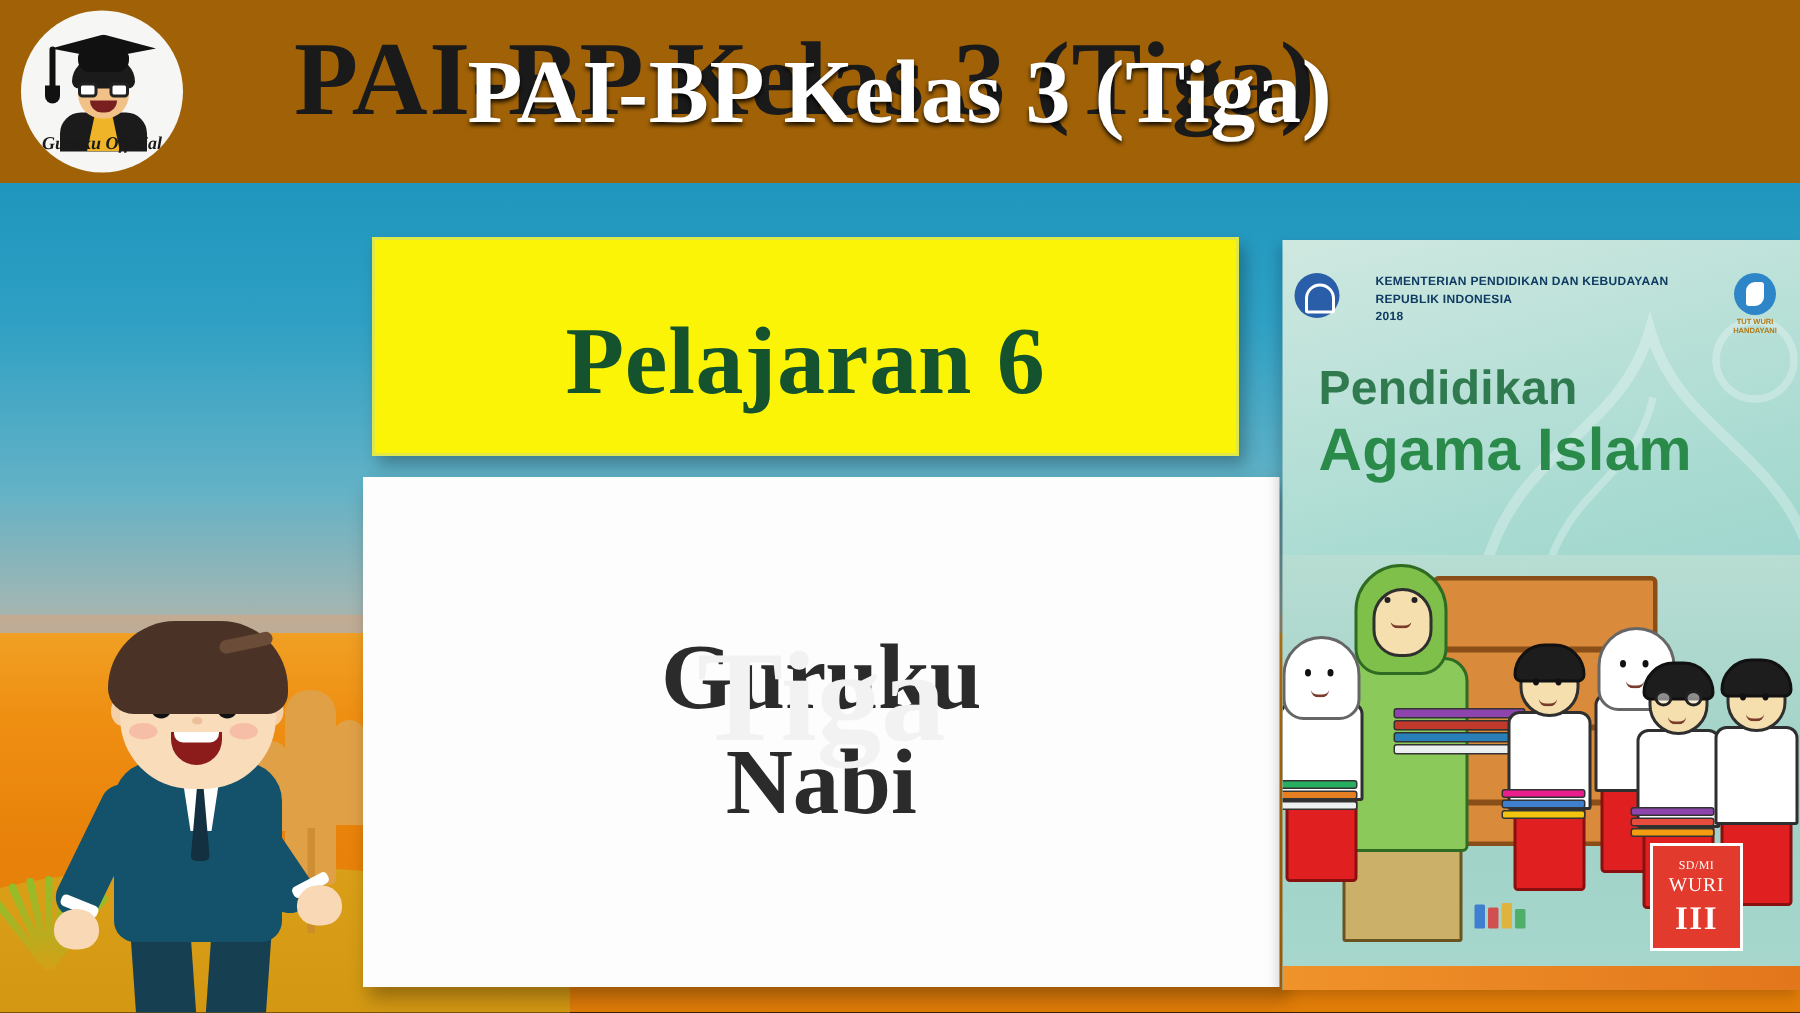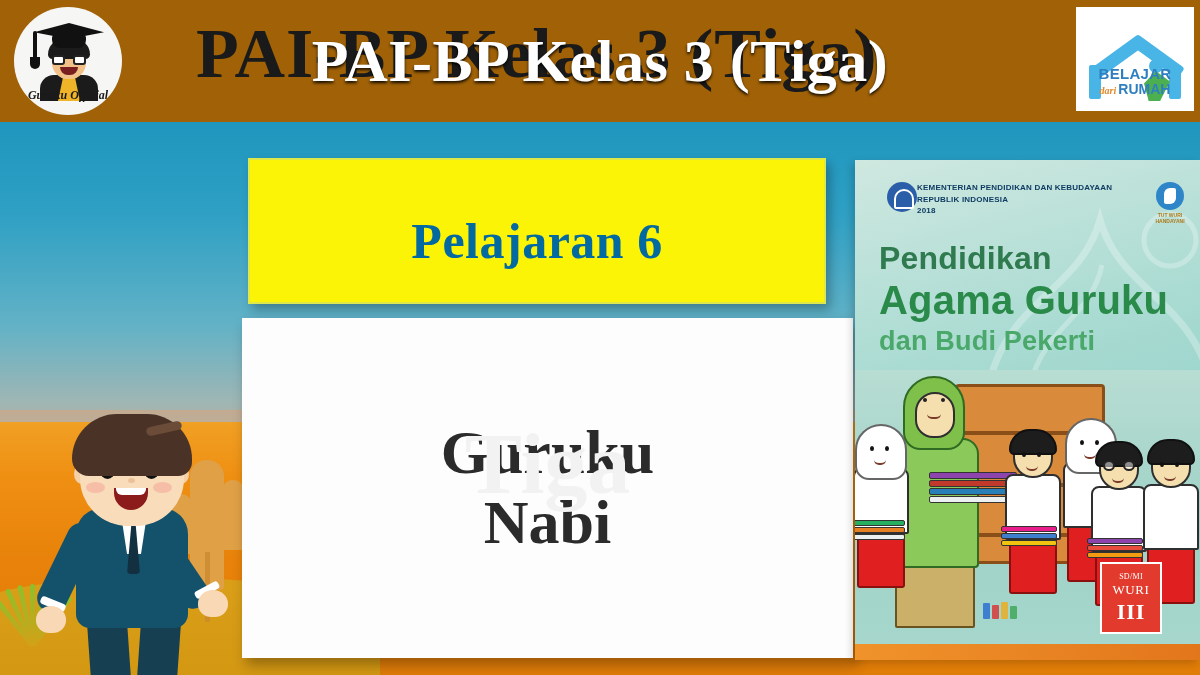--- a/index.html
+++ b/index.html
@@ -145,21 +145,21 @@
   .bdr-dari{ font-family:"Liberation Serif", serif; font-style:italic; font-size:10px; color:#e2892b; margin-right:2px;}
 
   
   .yellow-banner {
     position:absolute; left:248px; top:158px; width:578px; height:146px;
     background:#fbf406; border:2px solid #dfe84a;
     box-shadow:4px 6px 10px rgba(0,0,0,.28);
     display:flex; align-items:center; justify-content:center;
   }
   .yellow-banner span {
-    font-family:"Liberation Serif", serif; font-weight:bold; font-size:50px; color:#0369a1;
+    font-family:"Liberation Serif", serif; font-weight:bold; font-size:64px; color:#14532d;
     letter-spacing:.5px; white-space:nowrap;margin-top:20px;
   }
 
   
   .white-panel {
     position:absolute; left:242px; top:318px; width:611px; height:340px;
     background:#fdfdfd; box-shadow:4px 7px 12px rgba(0,0,0,.3);
     display:flex; flex-direction:column; align-items:center; justify-content:center;
     overflow:hidden;
   }
@@ -176,21 +176,21 @@
     color:#f2f2f2; white-space:nowrap; pointer-events:none;
   }
 
   
   .book {
     position:absolute; left:855px; top:160px; width:345px; height:500px;
     background:linear-gradient(165deg,#cfe8e0 0%,#a9dbd2 38%,#8fcfc6 72%,#79c4bd 100%);
     overflow:hidden; box-shadow:-3px 3px 8px rgba(0,0,0,.18);
   }
   .bk-pattern{ position:absolute; right:-30px; top:20px; width:260px; height:220px; opacity:.28;}
-  .bk-kemdik { position:absolute; left:32px; top:22px; display:flex; gap:0; align-items:flex-start;}
+  .bk-kemdik { position:absolute; left:8px; top:22px; display:flex; gap:24px; align-items:flex-start;}
   .bk-logo { width:30px; height:30px; border-radius:50%; background:#2b5ea8; position:relative; flex:0 0 auto;}
   .bk-logo:after{ content:""; position:absolute; left:7px; top:7px; width:16px; height:16px;
                   border:2px solid #fff; border-radius:50% 50% 2px 2px;}
   .bk-kem-txt { font-family:"Liberation Sans", sans-serif; font-size:8px; font-weight:bold;
                 color:#0f3b63; line-height:1.45; letter-spacing:.2px;}
   .bk-tutwuri { position:absolute; right:16px; top:22px; width:28px; height:28px; border-radius:50%;
                 background:#2e86c8; }
   .bk-tutwuri:after{ content:""; position:absolute; left:8px; top:6px; width:12px; height:16px;
                      background:#fff; border-radius:6px 2px 6px 2px;}
   .bk-tutwuri-cap{ position:absolute; right:8px; top:52px; width:44px; text-align:center;
@@ -321,35 +321,20 @@
           <span class="a"></span>
           <span class="b"></span>
         </div>
       <div class="g-smile"></div>
       <div class="g-cap"></div>
       <div class="g-capband"></div>
       <div class="g-tassel"></div>
       <div class="g-text">Guruku Official</div>
     </div>
 
-    <div class="bdr">
-      <div class="bdr-in">
-        <div class="bdr-roof"></div>
-        <div class="bdr-wall-l"></div>
-        <div class="bdr-wall-r"></div>
-        <div class="bdr-person">
-          <div class="bdr-head"></div>
-            <div class="bdr-body"></div>
-        </div>
-        <div class="bdr-t1">BELAJAR</div>
-        <div class="bdr-t2">
-          <span class="bdr-dari">dari</span><span>RUMAH</span>
-        </div>
-      </div>
-    </div>
   </div>
 
   <div class="yellow-banner">
     <span>Pelajaran 6</span>
   </div>
 
   <div class="white-panel">
     <div class="wp-ghost">Tiga</div>
     <div class="wp-line wp-1">Guruku</div>
     <div class="wp-line wp-2">Nabi</div>
@@ -369,22 +354,21 @@
         <div>KEMENTERIAN PENDIDIKAN DAN KEBUDAYAAN</div>
         <div>REPUBLIK INDONESIA</div>
         <div>2018</div>
       </div>
     </div>
 
     <div class="bk-tutwuri"></div>
     <div class="bk-tutwuri-cap">TUT WURI HANDAYANI</div>
 
     <div class="bk-t1">Pendidikan</div>
-    <div class="bk-t2">Agama Guruku</div>
-    <div class="bk-t3">dan Budi Pekerti</div>
+    <div class="bk-t2">Agama Islam</div>
 
     <div class="bk-illus">
       <div class="bk-room"></div>
 
       <div class="shelf">
         <i></i>
           <i></i>
           <i></i>
       </div>
       <div class="bks" style="left:128px; top:232px;">

